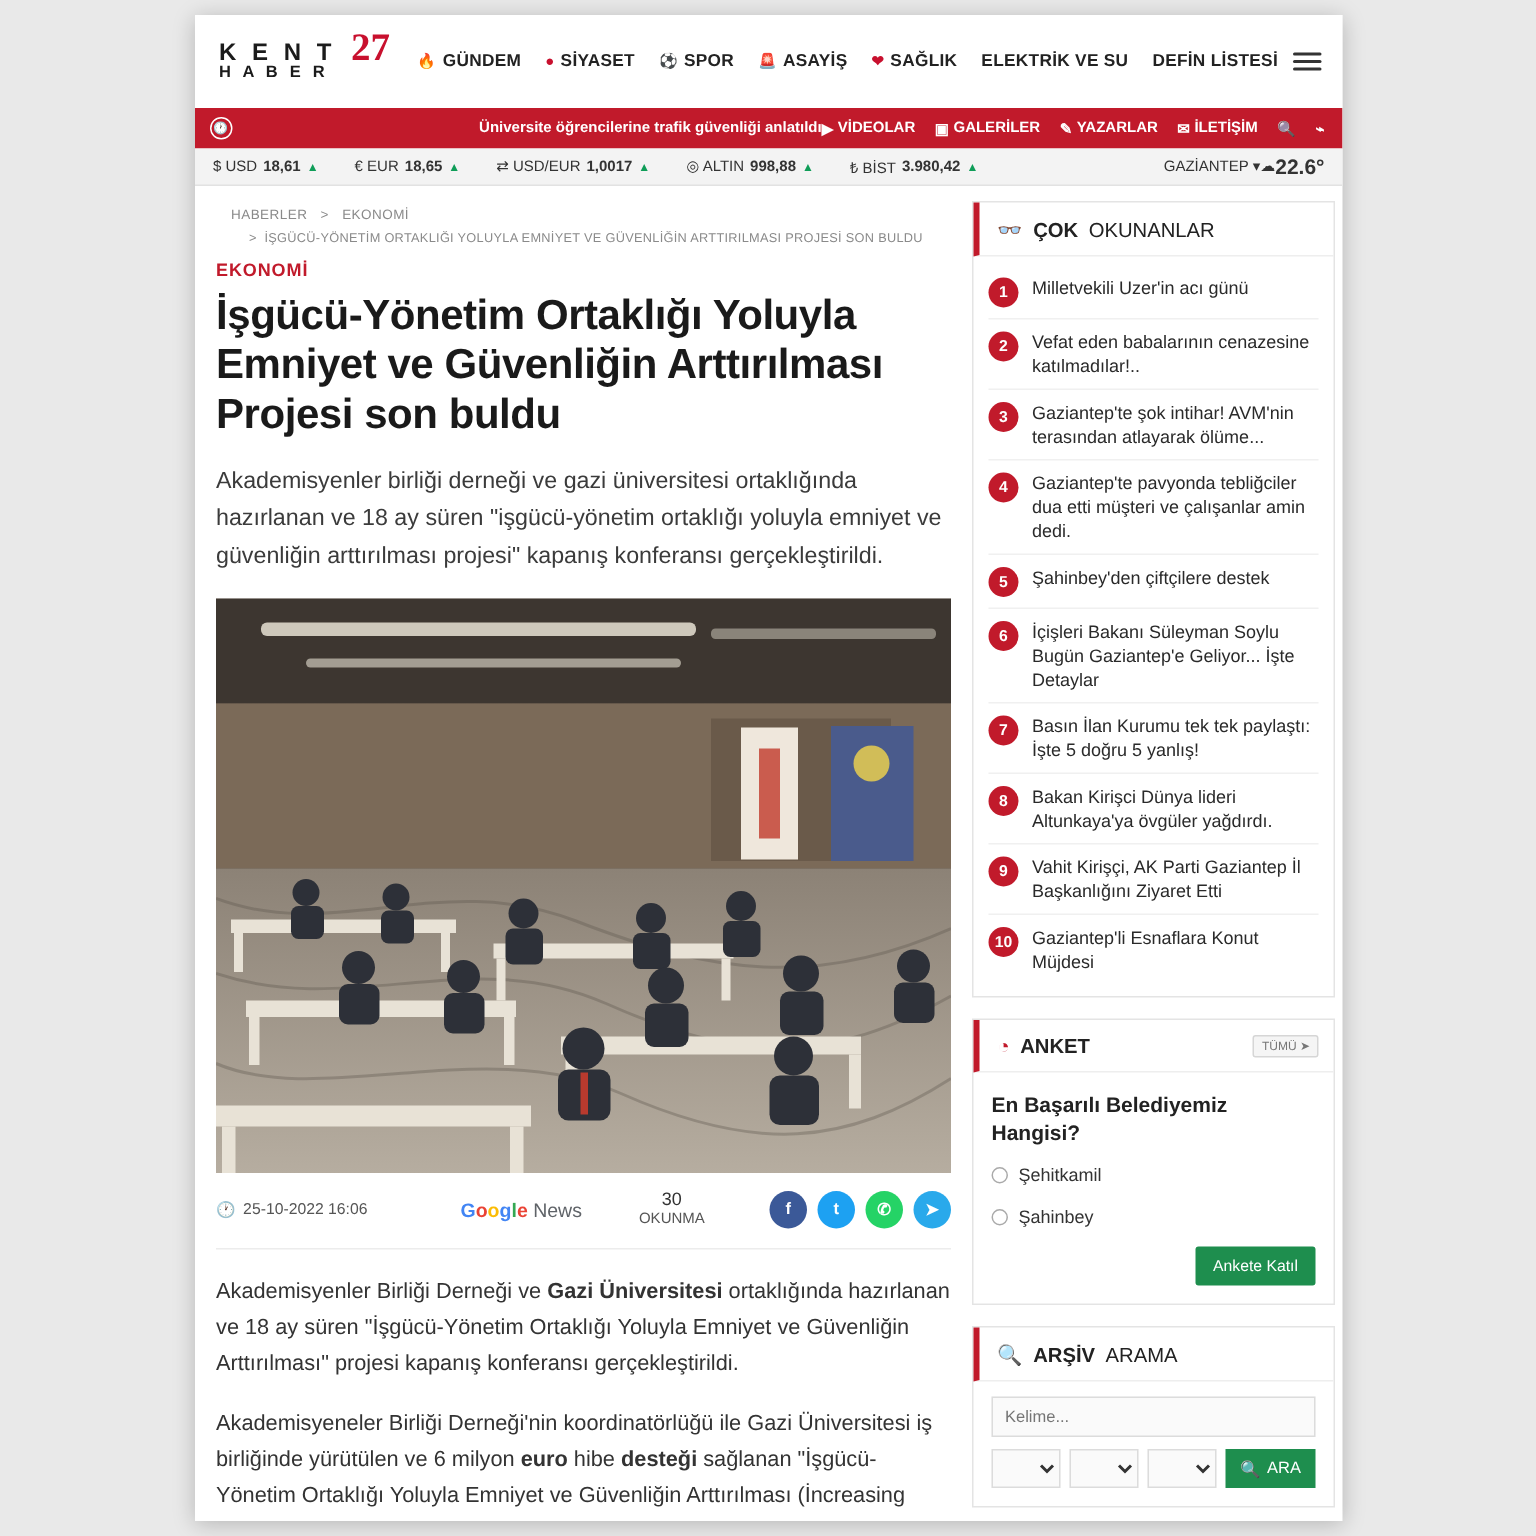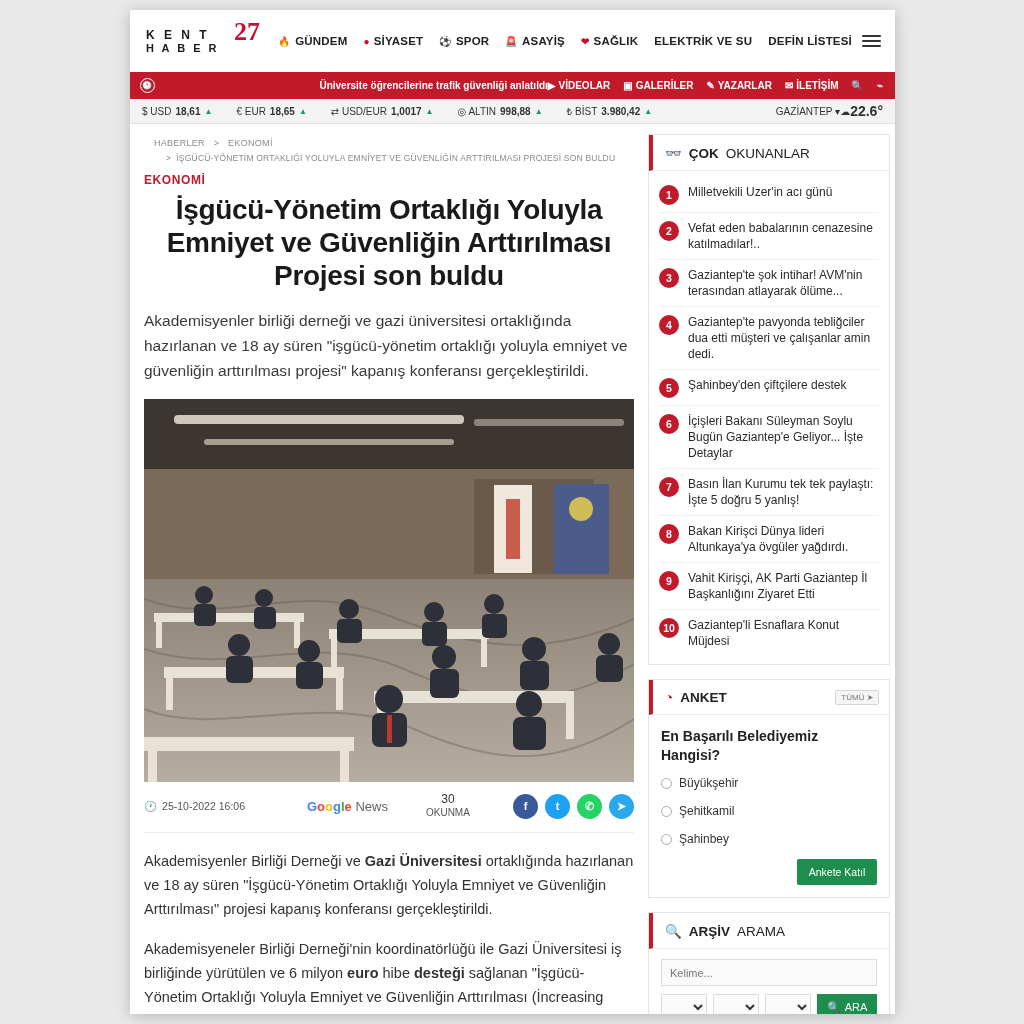--- a/index.html
+++ b/index.html
@@ -21,21 +21,21 @@
   
   .topbar {
     height: 62px;
     display: flex;
     align-items: center;
     padding: 0 14px 0 16px;
     background: #fff;
   }
   .logo { width: 120px; flex: 0 0 120px; }
   .logo .l1 {
-    font-size: 12px; font-weight: bold; letter-spacing: 3px;
+    font-size: 16px; font-weight: bold; letter-spacing: 3px;
     color: #1b1b1b; line-height: 13px;
   }
   .logo .l2 {
     font-size: 11px; font-weight: bold; letter-spacing: 2.5px;
     color: #1b1b1b; line-height: 12px;
   }
   .logo-wrap { position: relative; }
   .logo-27 {
     position: absolute; right: 6px; top: -12px;
     font-size: 26px; font-weight: bold; color: #c8102e;
@@ -94,21 +94,21 @@
   .col-side { flex: 1; }
 
   
   .crumbs { font-size: 9px; color: #8a8a8a; letter-spacing: .3px; padding: 4px 0 2px 10px; }
   .crumbs .sep { margin: 0 6px; }
   .crumbs2 { font-size: 8.5px; color: #8a8a8a; padding: 3px 0 6px 22px; letter-spacing: .2px; }
 
   .kicker { color: #c11a2b; font-size: 12px; font-weight: bold; letter-spacing: .6px; margin: 4px 0 6px 0; }
   h1.title {
     font-size: 28px; line-height: 33px; color: #1a1a1a;
-    font-weight: bold; letter-spacing: -.3px; margin-bottom: 16px; text-align: center;
+    font-weight: bold; letter-spacing: -.3px; margin-bottom: 16px;
   }
   .summary { font-size: 15.5px; line-height: 25px; color: #3b3b3b; margin-bottom: 16px; }
   .hero { width: 100%; height: 383px; display: block; background: #5a5148; position: relative; overflow: hidden; }
 
   .metabar {
     display: flex; align-items: center; padding: 10px 0 12px 0; gap: 10px;
     border-bottom: 1px solid #ececec;
   }
   .metadate { font-size: 10.5px; color: #555; display: flex; align-items: center; gap: 5px; }
   .gnews { font-size: 13px; font-weight: bold; margin-left: 52px; }
@@ -464,24 +464,20 @@
 
       <div class="card">
         <div class="card-hd">
           <span style="color:#c11a2b">◔</span>
           <span class="strong">ANKET</span>
           <span class="tag">TÜMÜ ➤</span>
         </div>
         <div class="poll-q">En Başarılı Belediyemiz Hangisi?</div>
         <div class="opt">
             <span class="radio"></span>
-            <span>Büyükşehir</span>
-          </div>
-        <div class="opt">
-            <span class="radio"></span>
             <span>Şehitkamil</span>
           </div>
         <div class="opt">
             <span class="radio"></span>
             <span>Şahinbey</span>
           </div>
         <button class="poll-btn">Ankete Katıl</button>
       </div>
 
       <div class="card">

